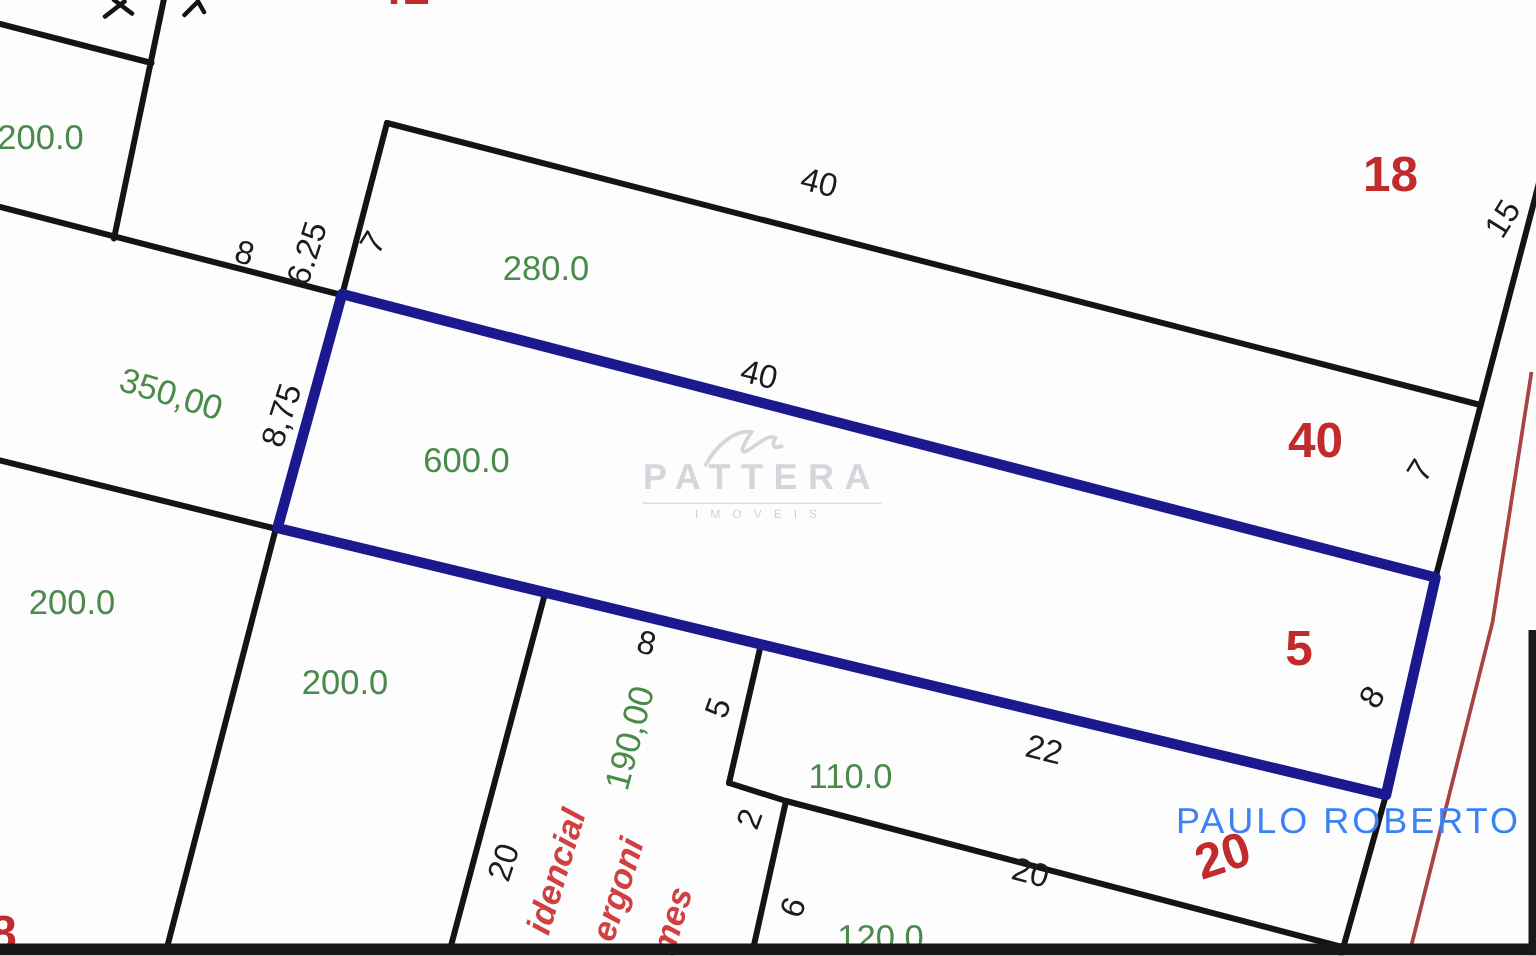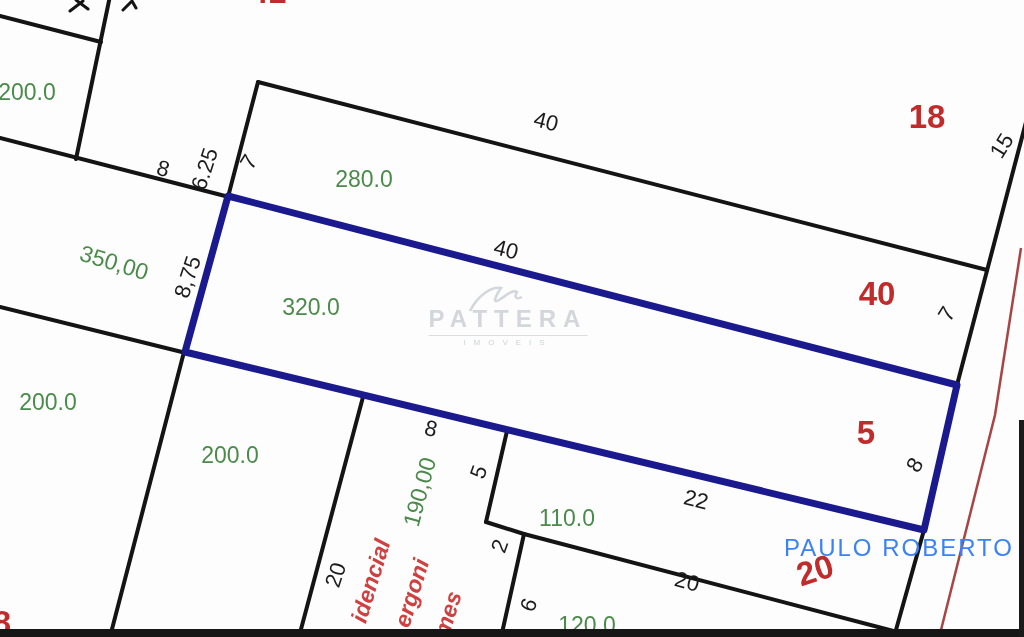--- a/index.html
+++ b/index.html
@@ -84,21 +84,21 @@
 
   <div class="watermark">
     <span class="wm-name">PATTERA</span>
     <span class="wm-sub">IMOVEIS</span>
   </div>
 
   <div id="labels-layer">
       <span class="lbl area" style="left: 27px; top: 92px; transform: translate(-50%, -50%) rotate(0deg);">200.0</span>
       <span class="lbl area" style="left: 114px; top: 263px; transform: translate(-50%, -50%) rotate(17deg);">350,00</span>
       <span class="lbl area" style="left: 364px; top: 179px; transform: translate(-50%, -50%) rotate(0deg);">280.0</span>
-      <span class="lbl area" style="left: 311px; top: 307px; transform: translate(-50%, -50%) rotate(0deg);">320.0</span>
+      <span class="lbl area" style="left: 311px; top: 307px; transform: translate(-50%, -50%) rotate(0deg);">600.0</span>
       <span class="lbl area" style="left: 48px; top: 402px; transform: translate(-50%, -50%) rotate(0deg);">200.0</span>
       <span class="lbl area" style="left: 230px; top: 455px; transform: translate(-50%, -50%) rotate(0deg);">200.0</span>
       <span class="lbl area" style="left: 567px; top: 518px; transform: translate(-50%, -50%) rotate(0deg);">110.0</span>
       <span class="lbl area" style="left: 420px; top: 492px; transform: translate(-50%, -50%) rotate(-75deg);">190,00</span>
       <span class="lbl area" style="left: 587px; top: 625px; transform: translate(-50%, -50%) rotate(0deg);">120.0</span>
       <span class="lbl dim" style="left: 163px; top: 169px; transform: translate(-50%, -50%) rotate(16deg);">8</span>
       <span class="lbl dim" style="left: 205px; top: 169px; transform: translate(-50%, -50%) rotate(-72deg);">6.25</span>
       <span class="lbl dim" style="left: 249px; top: 162px; transform: translate(-50%, -50%) rotate(-58deg);">7</span>
       <span class="lbl dim" style="left: 546px; top: 122px; transform: translate(-50%, -50%) rotate(14deg);">40</span>
       <span class="lbl dim" style="left: 506px; top: 250px; transform: translate(-50%, -50%) rotate(14deg);">40</span>

